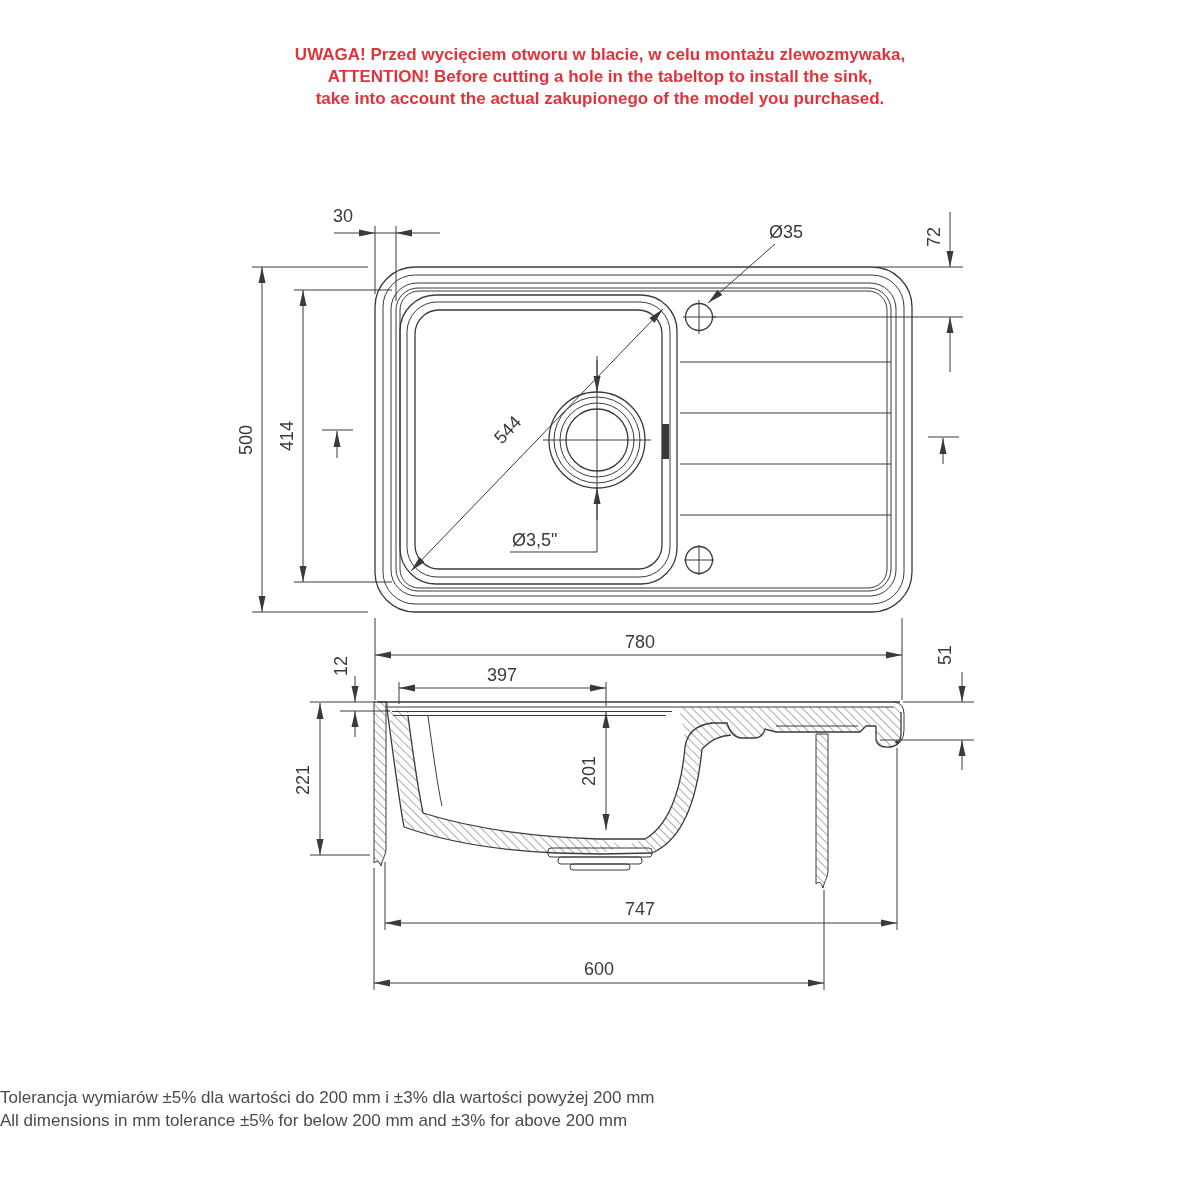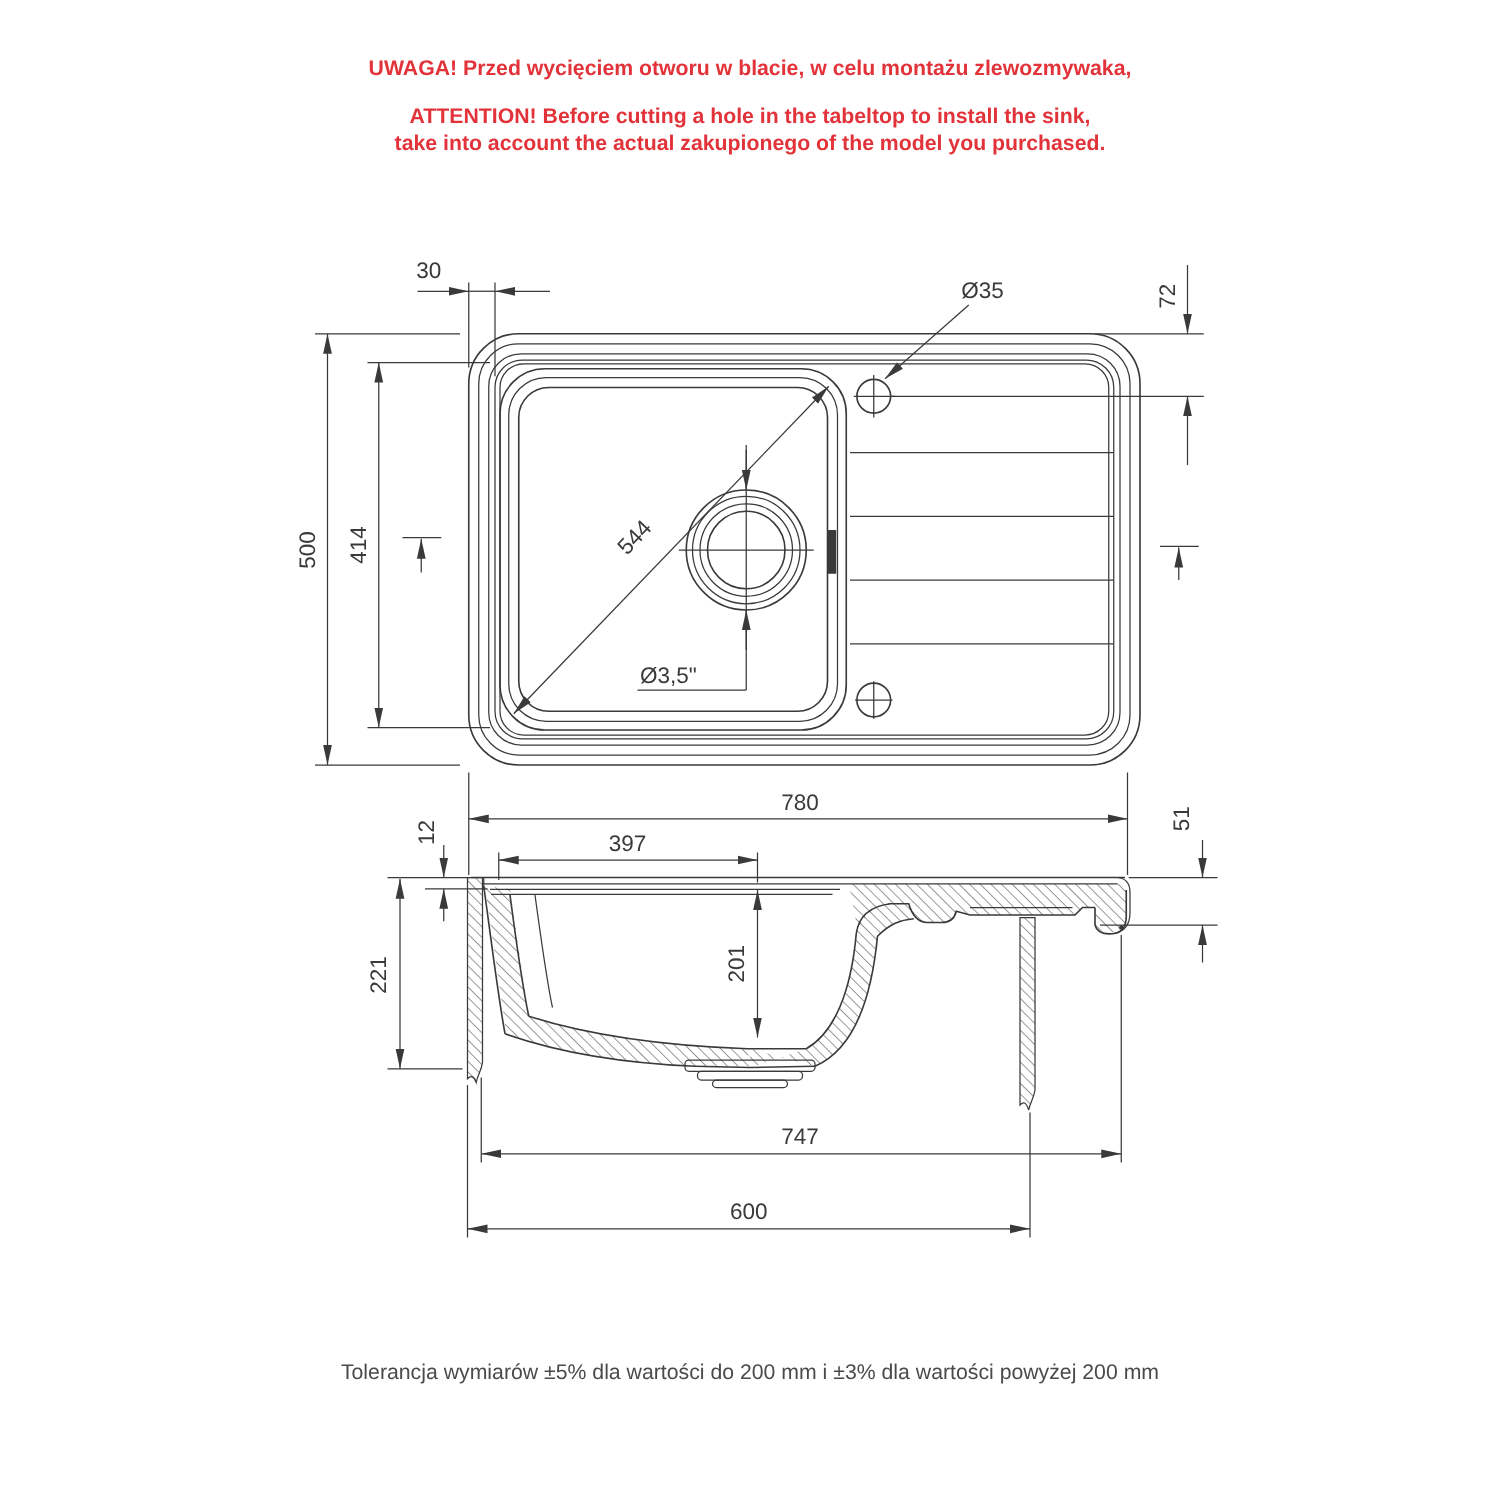--- a/index.html
+++ b/index.html
@@ -1,21 +1,21 @@
 <!DOCTYPE html>
 <html><head>
 <meta charset="utf-8">
 <style>
   html,body{margin:0;padding:0;background:#ffffff;}
   #canvas{position:relative;width:1200px;height:1200px;background:#ffffff;overflow:hidden;
           font-family:"Liberation Sans", sans-serif;}
   .warning{position:absolute;top:44px;left:0;width:1200px;text-align:center;
            color:#e2333a;font-weight:bold;font-size:17px;line-height:22px;}
-  .warning .block2{margin-top:16px;}
-  .tolerance{position:absolute;top:1086px;left:0;width:1200px;text-align:center;
+  .warning .block2{}
+  .tolerance{position:absolute;top:1086px;left:0;width:1200px;
              color:#4a4a4a;font-size:17px;line-height:23px;}
   svg{position:absolute;top:0;left:0;}
   .ln{stroke:#3a3a3a;stroke-width:1.3;fill:none;}
   .lnthin{stroke:#3a3a3a;stroke-width:1;fill:none;}
   .dim{stroke:#3a3a3a;stroke-width:1;fill:none;}
   .hatchfill{fill:url(#hatch);stroke:none;}
   .solid{fill:#3a3a3a;stroke:none;}
   .dimtxt{font-family:"Liberation Sans", sans-serif;font-size:18px;fill:#3a3a3a;}
 </style>
 </head>
@@ -239,15 +239,16 @@
         <line class="dim" x1="374" y1="868" x2="374" y2="990"></line>
         <line class="dim" x1="824" y1="890" x2="824" y2="990"></line>
         <line class="dim" x1="374" y1="983" x2="824" y2="983" marker-start="url(#ah)" marker-end="url(#ah)"></line>
         <text class="dimtxt" x="599" y="975" text-anchor="middle">600</text>
       </g>
     </g>
   </svg>
 
   <div class="tolerance">
     <div>Tolerancja wymiarów ±5% dla wartości do 200 mm i ±3% dla wartości powyżej 200 mm</div>
+    <div>All dimensions in mm tolerance ±5% for below 200 mm and ±3% for above 200 mm</div>
   </div>
 
 </div>
 
 </body></html>

